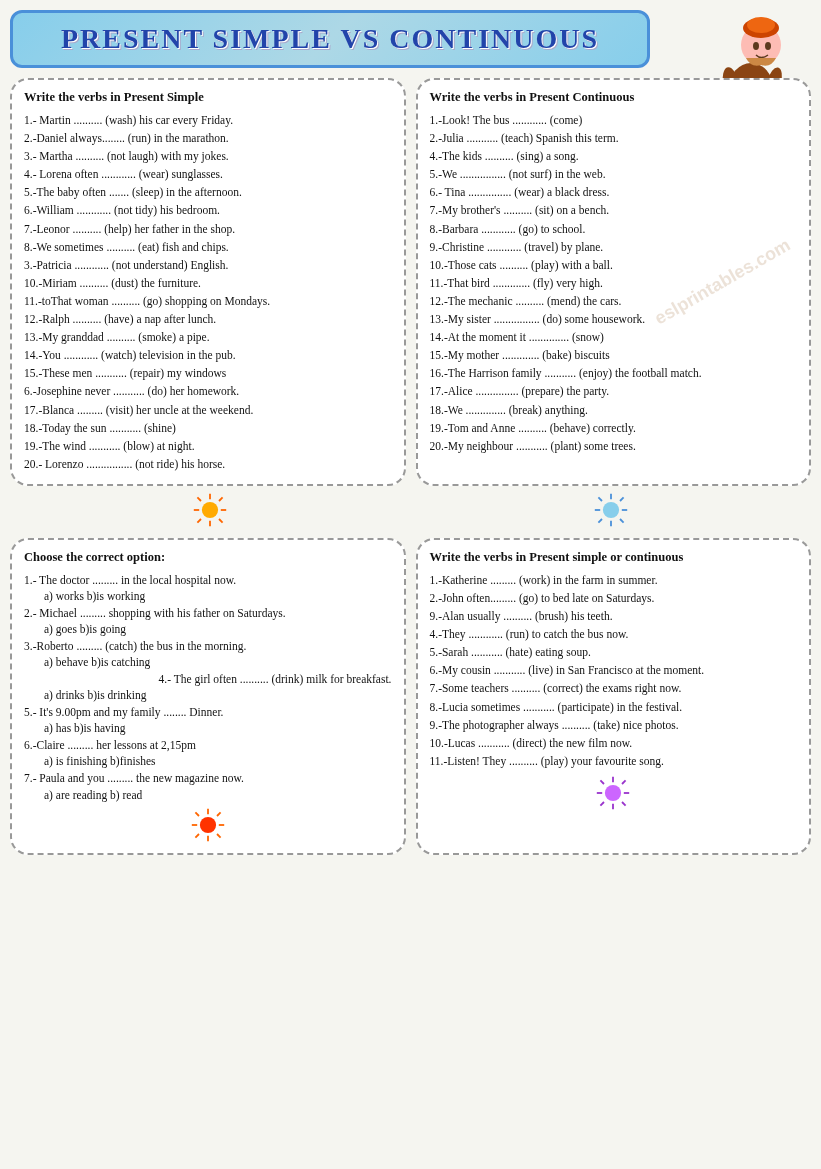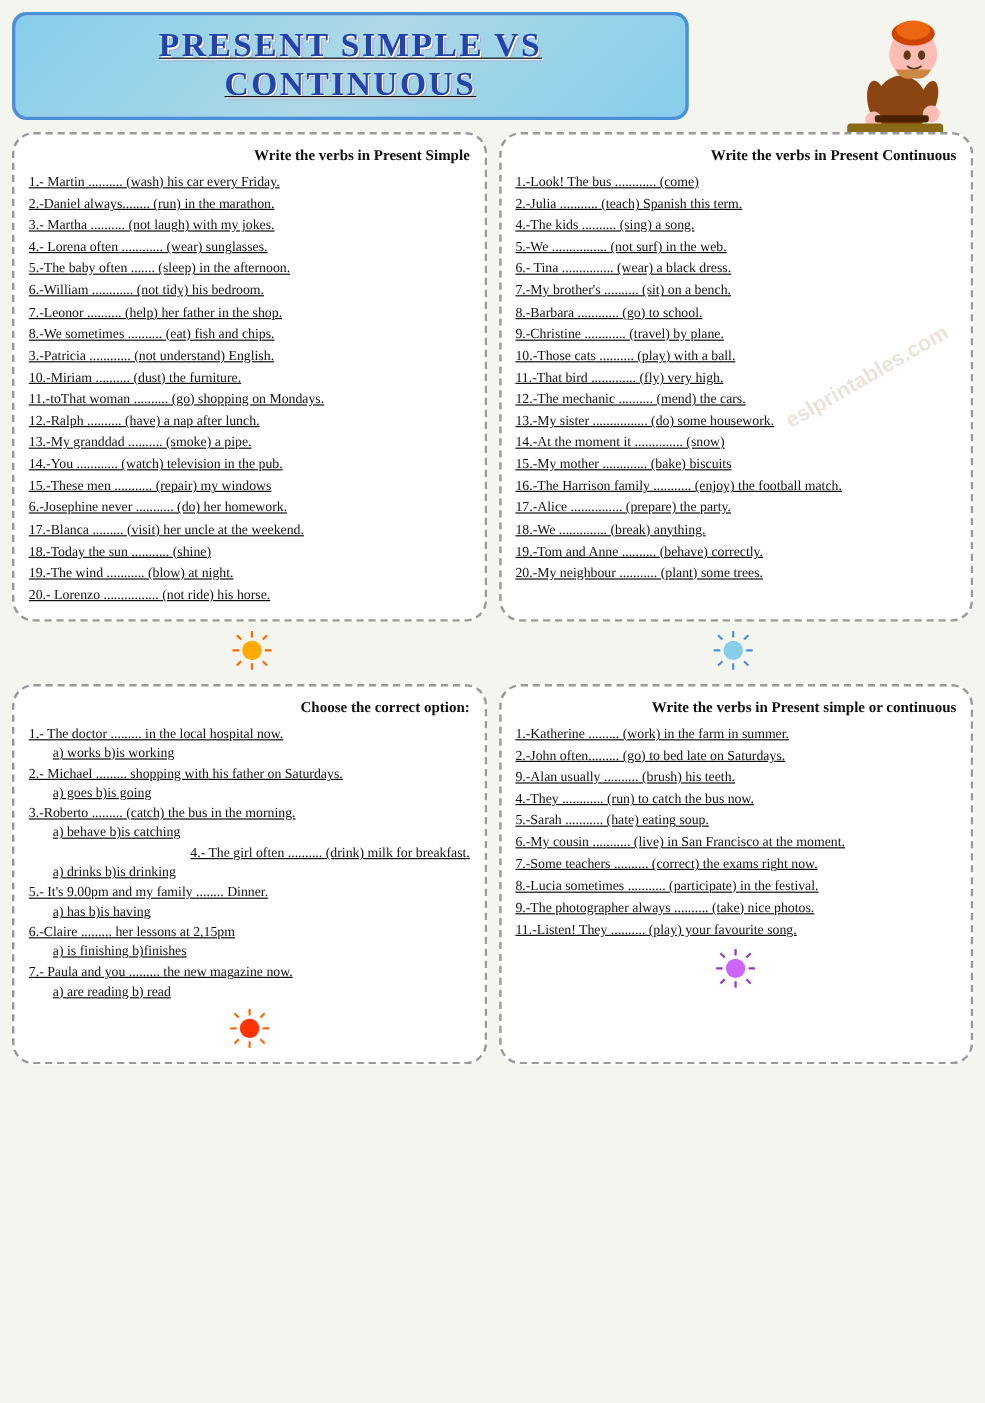--- a/index.html
+++ b/index.html
@@ -16,23 +16,22 @@
       display: flex;
       align-items: center;
       margin-bottom: 10px;
       position: relative;
     }
     .title-banner {
       background: linear-gradient(135deg, #87ceeb, #add8e6, #87ceeb);
       border: 3px solid #4a90d9;
       border-radius: 12px;
       padding: 10px 20px;
-      width: 564px;
+      width: 640px;
       text-align: center;
-      text-decoration: underline;
     }
     .title-text {
       font-size: 28px;
       font-weight: bold;
       font-family: 'Comic Sans MS', 'Trebuchet MS', cursive;
       color: #2244aa;
       letter-spacing: 2px;
       text-shadow: 1px 1px 0 #fff, 2px 2px 0 #aac;
       text-transform: uppercase;
     }
@@ -60,28 +59,27 @@
     .section-box {
       border: 2px dashed #999;
       border-radius: 18px;
       padding: 10px 12px;
       background: #fff;
       position: relative;
     }
     .section-title {
       font-weight: bold;
       font-size: 12.5px;
-      text-align: right;
+      text-align: left;
       margin-bottom: 7px;
       font-style: normal;
     }
     .exercise-list {
       list-style: none;
       padding: 0;
-      text-decoration: underline;
     }
     .exercise-list li {
       margin-bottom: 2px;
       line-height: 1.4;
       font-size: 11.5px;
     }
     .bottom-grid {
       display: grid;
       grid-template-columns: 1fr 1fr;
       gap: 10px;
@@ -280,20 +278,21 @@
     <ul class="exercise-list" id="section4-list">
         <li>1.-Katherine ......... (work) in the farm in summer.</li>
         <li>2.-John often......... (go) to bed late on Saturdays.</li>
         <li>9.-Alan usually .......... (brush) his teeth.</li>
         <li>4.-They ............ (run) to catch the bus now.</li>
         <li>5.-Sarah ........... (hate) eating soup.</li>
         <li>6.-My cousin ........... (live) in San Francisco at the moment.</li>
         <li>7.-Some teachers .......... (correct) the exams right now.</li>
         <li>8.-Lucia sometimes ........... (participate) in the festival.</li>
         <li>9.-The photographer always .......... (take) nice photos.</li>
+        <li>10.-Lucas ........... (direct) the new film now.</li>
         <li>11.-Listen! They .......... (play) your favourite song.</li>
       </ul>
     <div class="sun-decoration">
       <svg class="sun" viewBox="0 0 40 40">
         <circle cx="20" cy="20" r="9" fill="#cc66ff"></circle>
         <g stroke="#9933cc" stroke-width="2">
           <line x1="20" y1="2" x2="20" y2="8"></line>
           <line x1="20" y1="32" x2="20" y2="38"></line>
           <line x1="2" y1="20" x2="8" y2="20"></line>
           <line x1="32" y1="20" x2="38" y2="20"></line>

